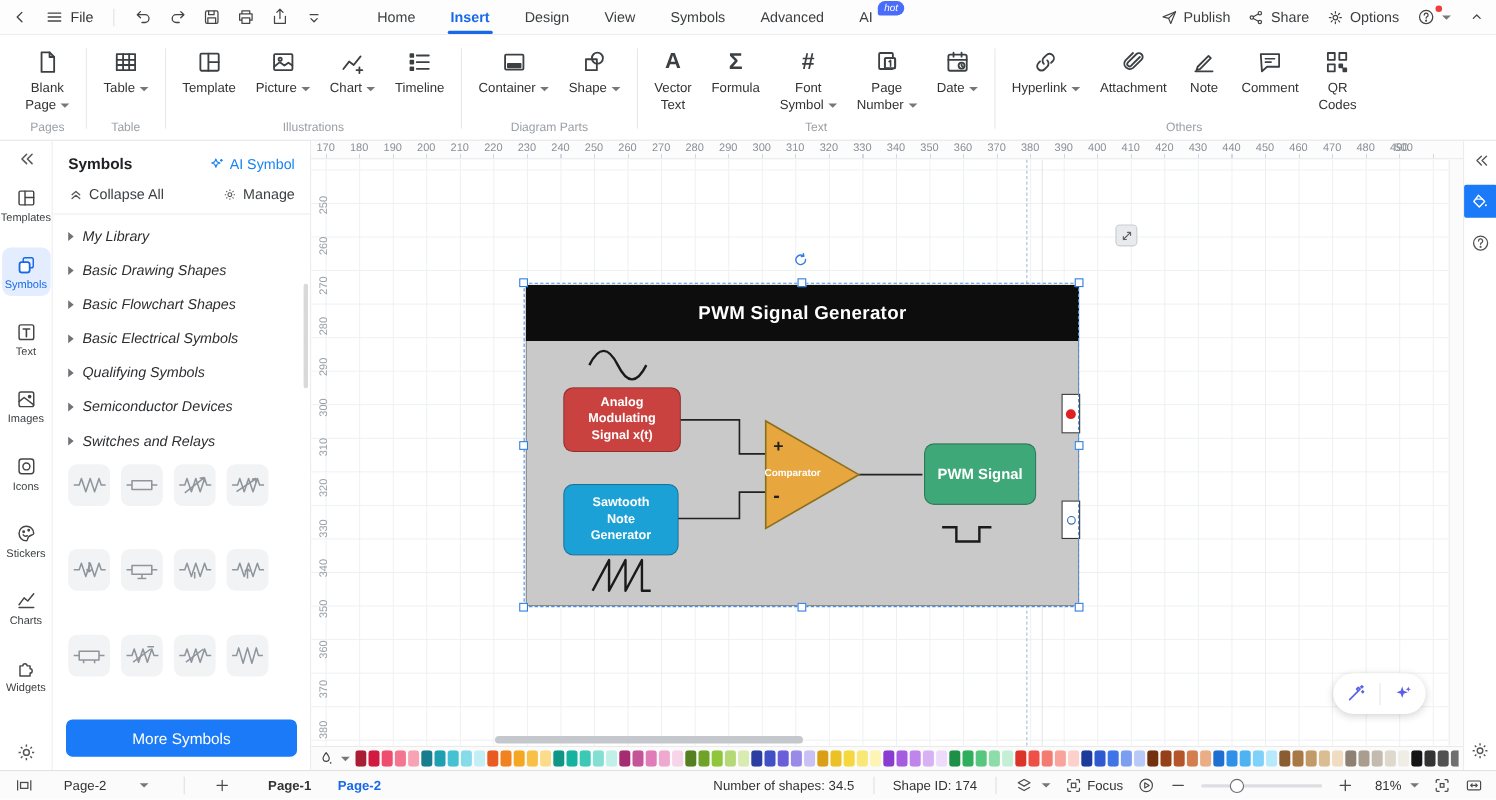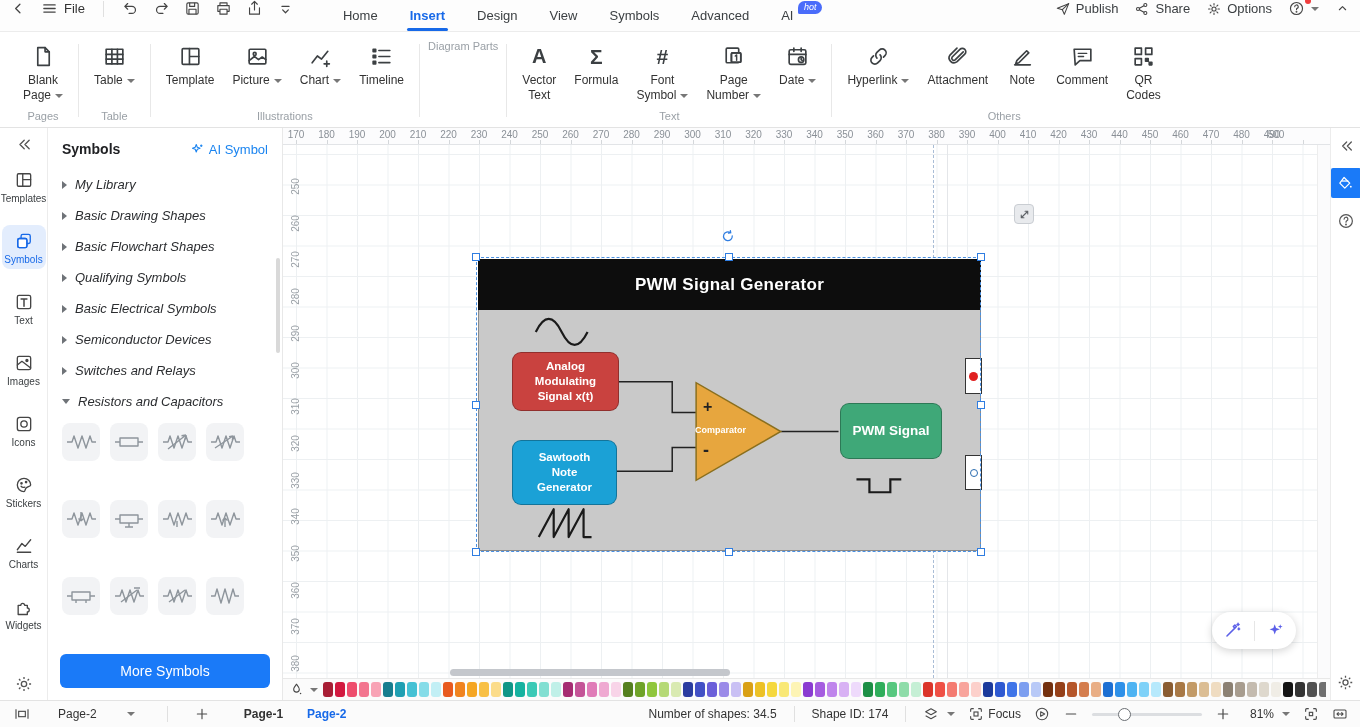--- a/index.html
+++ b/index.html
@@ -5,21 +5,21 @@
   * { margin:0; padding:0; box-sizing:border-box; }
   html,body { width:1360px; height:727px; overflow:hidden; background:#fff;
     font-family:"Liberation Sans", sans-serif; -webkit-font-smoothing:antialiased; }
   .app { width:1360px; height:727px; display:flex; flex-direction:column; background:#fff; color:#3c4043; }
   .ic { display:inline-flex; align-items:center; justify-content:center; color:#444; }
   .ic svg { width:100%; height:100%; }
   .tic { font-weight:600; color:#3c4043; }
   .caret { display:inline-block; width:0; height:0; border-left:4px solid transparent; border-right:4px solid transparent; border-top:4px solid #777; margin-left:4px; vertical-align:middle; }
 
   
-  .menubar { height:32px; display:flex; align-items:flex-start; background:#fdfdfd; border-bottom:1px solid #ececec; padding:0 10px; flex:0 0 32px; }
+  .menubar { height:32px; display:flex; align-items:center; background:#fdfdfd; border-bottom:1px solid #ececec; padding:0 10px; flex:0 0 32px; }
   .mb-left { display:flex; align-items:center; gap:14px; }
   .mb-left .ic { width:17px; height:17px; }
   .file-btn { display:flex; align-items:center; gap:6px; font-size:13px; color:#333; }
   .vsep { width:1px; height:16px; background:#e0e0e0; margin:0 4px; }
   .mb-tabs { display:flex; align-items:center; gap:2px; margin-left:34px; height:100%; }
   .mtab { position:relative; height:100%; display:flex; align-items:center; padding:0 15px; font-size:13px; color:#3c4043; cursor:default; }
   .mtab.on { color:#1769e8; font-weight:700; }
   .mtab.on::after { content:""; position:absolute; left:12px; right:12px; bottom:0; height:3px; background:#1769e8; border-radius:2px; }
   .hot { position:absolute; top:1px; right:-14px; background:#4a6cfa; color:#fff; font-size:9px; font-style:italic; padding:1px 6px 2px; border-radius:8px 8px 8px 2px; }
   .mb-right { margin-left:auto; display:flex; align-items:center; gap:16px; }
@@ -361,20 +361,44 @@
             </span>
             <div class="rlabel">
               <div>Timeline</div>
             </div>
           </div>
         </div>
         <div class="rgl">Illustrations</div>
       </div>
       <div class="rsep"></div>
       <div class="rgroup">
+        <div class="ritems">
+          <div class="ritem">
+            <span class="ic ric">
+              <svg viewBox="0 0 24 24" fill="none" stroke="currentColor" stroke-width="1.6" stroke-linecap="round" stroke-linejoin="round">
+                <rect x="4" y="5.5" width="16" height="13" rx="1"></rect>
+                <rect x="6.5" y="13.5" width="11" height="3" fill="currentColor"></rect>
+              </svg>
+            </span>
+            <div class="rlabel">
+              <div>Container<span class="caret"></span></div>
+            </div>
+          </div>
+          <div class="ritem">
+            <span class="ic ric">
+              <svg viewBox="0 0 24 24" fill="none" stroke="currentColor" stroke-width="1.6" stroke-linecap="round" stroke-linejoin="round">
+                <circle cx="14.5" cy="8.5" r="4.8"></circle>
+                <rect x="4.5" y="9.5" width="9.5" height="9.5"></rect>
+              </svg>
+            </span>
+            <div class="rlabel">
+              <div>Shape<span class="caret"></span></div>
+            </div>
+          </div>
+        </div>
         <div class="rgl">Diagram Parts</div>
       </div>
       <div class="rsep"></div>
       <div class="rgroup">
         <div class="ritems">
           <div class="ritem">
             <span class="ic ric">
               <span class="tic" style="font-size:20px;font-weight:700;">A</span>
             </span>
             <div class="rlabel">
@@ -591,52 +615,67 @@
         <span class="panel-title">Symbols</span>
         <span class="ai-link">
           <span class="ic">
               <svg viewBox="0 0 24 24" fill="none" stroke="currentColor" stroke-width="1.7" stroke-linejoin="round">
                 <path d="M10 4l1.7 4.3L16 10l-4.3 1.7L10 16l-1.7-4.3L4 10l4.3-1.7zM18 4v4M16 6h4"></path>
               </svg>
             </span>
           <span>AI Symbol</span>
         </span>
       </div>
+      <div class="panel-actions">
+        <span class="pact">
+          <span class="ic">
+              <svg viewBox="0 0 24 24" fill="none" stroke="currentColor" stroke-width="2" stroke-linecap="round" stroke-linejoin="round">
+                <path d="m6 12 6-5 6 5M6 18l6-5 6 5"></path>
+              </svg>
+            </span>
+          <span>Collapse All</span>
+        </span>
+        <span class="pact">
+          <span class="ic">
+              <svg viewBox="0 0 24 24" fill="none" stroke="currentColor" stroke-width="1.7">
+                <circle cx="12" cy="12" r="3"></circle>
+                <path d="M12 4v2.2M12 17.8V20M4 12h2.2M17.8 12H20M6.3 6.3l1.6 1.6M16.1 16.1l1.6 1.6M6.3 17.7l1.6-1.6M16.1 7.9l1.6-1.6"></path>
+              </svg>
+            </span>
+          <span>Manage</span>
+        </span>
+      </div>
       <div class="libs">
           <div class="lib-row">
             <span class="tri-r"></span>
             <span>My Library</span>
           </div>
           <div class="lib-row">
             <span class="tri-r"></span>
             <span>Basic Drawing Shapes</span>
           </div>
           <div class="lib-row">
             <span class="tri-r"></span>
             <span>Basic Flowchart Shapes</span>
           </div>
           <div class="lib-row">
             <span class="tri-r"></span>
-            <span>Qualifying Symbols</span>
+            <span>Basic Electrical Symbols</span>
           </div>
           <div class="lib-row">
             <span class="tri-r"></span>
-            <span>Basic Electrical Symbols</span>
+            <span>Qualifying Symbols</span>
           </div>
           <div class="lib-row">
             <span class="tri-r"></span>
             <span>Semiconductor Devices</span>
           </div>
           <div class="lib-row">
             <span class="tri-r"></span>
             <span>Switches and Relays</span>
-          </div>
-          <div class="lib-row">
-            <span class="tri-d"></span>
-            <span>Resistors and Capacitors</span>
           </div>
         </div>
       <div class="panel-scroll"></div>
       <div class="tiles">
           <div class="tile">
             <svg viewBox="0 0 30 18" fill="none" stroke="currentColor" stroke-width="1.4" stroke-linejoin="round">
               <path d="M1 9h5l2-6 4 12 4-12 4 12 4-12 2 6h5"></path>
             </svg>
           </div>
           <div class="tile">

